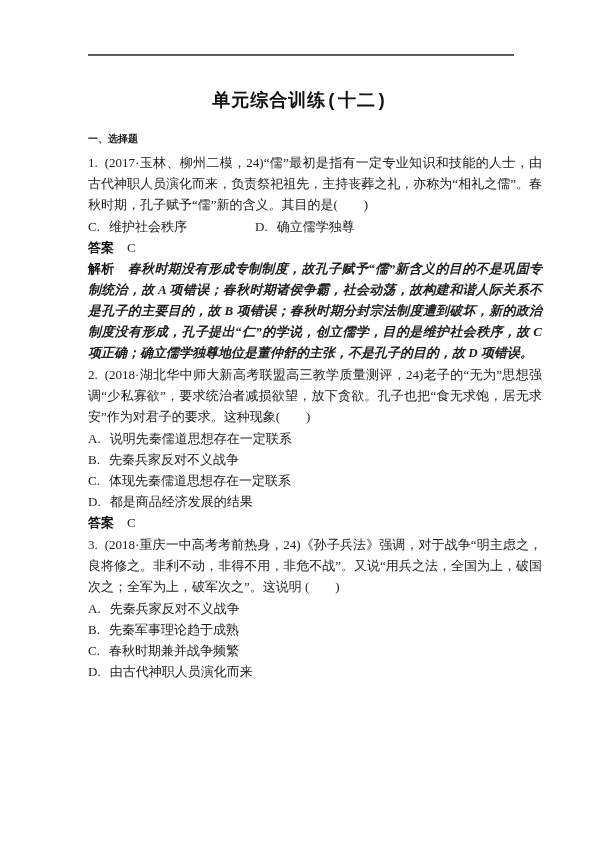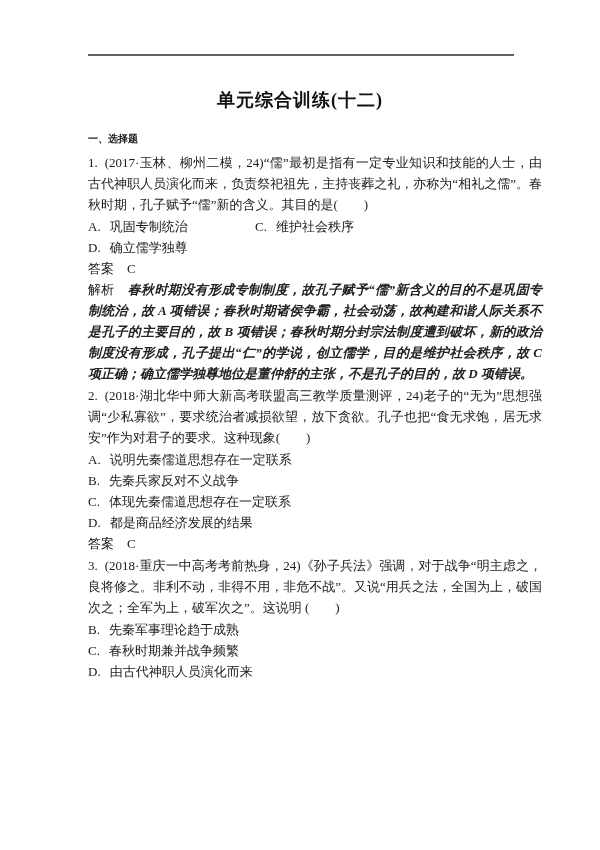--- a/index.html
+++ b/index.html
@@ -14,21 +14,21 @@
   }
   .top-rule {
     margin: 54px 0 0 88px;
     width: 426px;
     height: 0;
     border-top: 2px solid #5f5f5f;
   }
   .title {
     margin: 32px 0 0 0;
     text-align: center;
-    font-family: Liberation Serif, serif;
+    font-family: Liberation Mono, monospace;
     font-weight: 700;
     font-size: 18px;
     letter-spacing: 1px;
     color: #111111;
   }
   .content {
     margin: 16px 58px 0 88px;
     font-size: 13px;
     line-height: 21px;
     text-align: justify;
@@ -48,21 +48,21 @@
     grid-template-columns: 167px 1fr;
     text-align: left;
     margin: 1px 0 0 0;
   }
   .options-list { text-align: left; margin: 1px 0 0 0; }
   .option { line-height: 21px; white-space: nowrap; }
   .olabel { display: inline-block; margin-right: 9px; }
   .answer-row { margin: 0; text-align: left; }
   .blabel {
     font-family: "Liberation Sans", sans-serif;
-    font-weight: 400;
+    font-weight: 700;
     font-size: 13px;
     margin-right: 13px;
     color: #111111;
   }
   .answer-letter { font-size: 13px; }
   .analysis { margin: 0; }
   .kai { font-style: italic; color: #222222; font-weight: bold; }
 </style>
 </head>
 <body>
@@ -70,21 +70,20 @@
 <div class="page">
   <div class="top-rule"></div>
   <h1 class="title">单元综合训练(十二)</h1>
 
   <div class="content">
     <div class="section-head">一、选择题</div>
 
     <section class="question">
       <p class="stem"><span class="qnum">1.</span><span>(2017·玉林、柳州二模，24)“儒”最初是指有一定专业知识和技能的人士，由古代神职人员演化而来，负责祭祀祖先，主持丧葬之礼，亦称为“相礼之儒”。春秋时期，孔子赋予“儒”新的含义。其目的是(　　)</span></p>
       <div class="options-grid">
-        <div class="option"><span class="olabel">A.</span><span>巩固专制统治</span></div>
         <div class="option"><span class="olabel">C.</span><span>维护社会秩序</span></div>
         <div class="option"><span class="olabel">D.</span><span>确立儒学独尊</span></div>
       </div>
       <p class="answer-row"><span class="blabel">答案</span><span class="answer-letter">C</span></p>
       <p class="analysis"><span class="blabel">解析</span><span class="kai">春秋时期没有形成专制制度，故孔子赋予“儒”新含义的目的不是巩固专制统治，故 A 项错误；春秋时期诸侯争霸，社会动荡，故构建和谐人际关系不是孔子的主要目的，故 B 项错误；春秋时期分封宗法制度遭到破坏，新的政治制度没有形成，孔子提出“仁”的学说，创立儒学，目的是维护社会秩序，故 C 项正确；确立儒学独尊地位是董仲舒的主张，不是孔子的目的，故 D 项错误。</span></p>
     </section>
 
     <section class="question">
       <p class="stem"><span class="qnum">2.</span><span>(2018·湖北华中师大新高考联盟高三教学质量测评，24)老子的“无为”思想强调“少私寡欲”，要求统治者减损欲望，放下贪欲。孔子也把“食无求饱，居无求安”作为对君子的要求。这种现象(　　)</span></p>
       <div class="options-list">
@@ -92,19 +91,20 @@
         <div class="option"><span class="olabel">B.</span><span>先秦兵家反对不义战争</span></div>
         <div class="option"><span class="olabel">C.</span><span>体现先秦儒道思想存在一定联系</span></div>
         <div class="option"><span class="olabel">D.</span><span>都是商品经济发展的结果</span></div>
       </div>
       <p class="answer-row"><span class="blabel">答案</span><span class="answer-letter">C</span></p>
     </section>
 
     <section class="question">
       <p class="stem"><span class="qnum">3.</span><span>(2018·重庆一中高考考前热身，24)《孙子兵法》强调，对于战争“明主虑之，良将修之。非利不动，非得不用，非危不战”。又说“用兵之法，全国为上，破国次之；全军为上，破军次之”。这说明 (　　)</span></p>
       <div class="options-list">
+        <div class="option"><span class="olabel">A.</span><span>先秦兵家反对不义战争</span></div>
         <div class="option"><span class="olabel">B.</span><span>先秦军事理论趋于成熟</span></div>
         <div class="option"><span class="olabel">C.</span><span>春秋时期兼并战争频繁</span></div>
         <div class="option"><span class="olabel">D.</span><span>由古代神职人员演化而来</span></div>
       </div>
     </section>
   </div>
 </div>
 
 </body></html>

